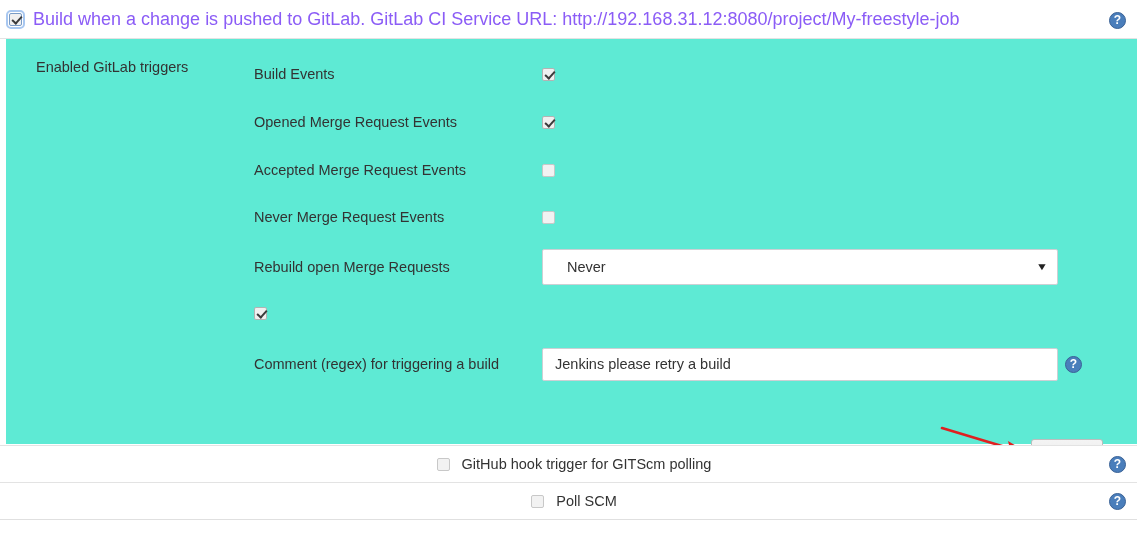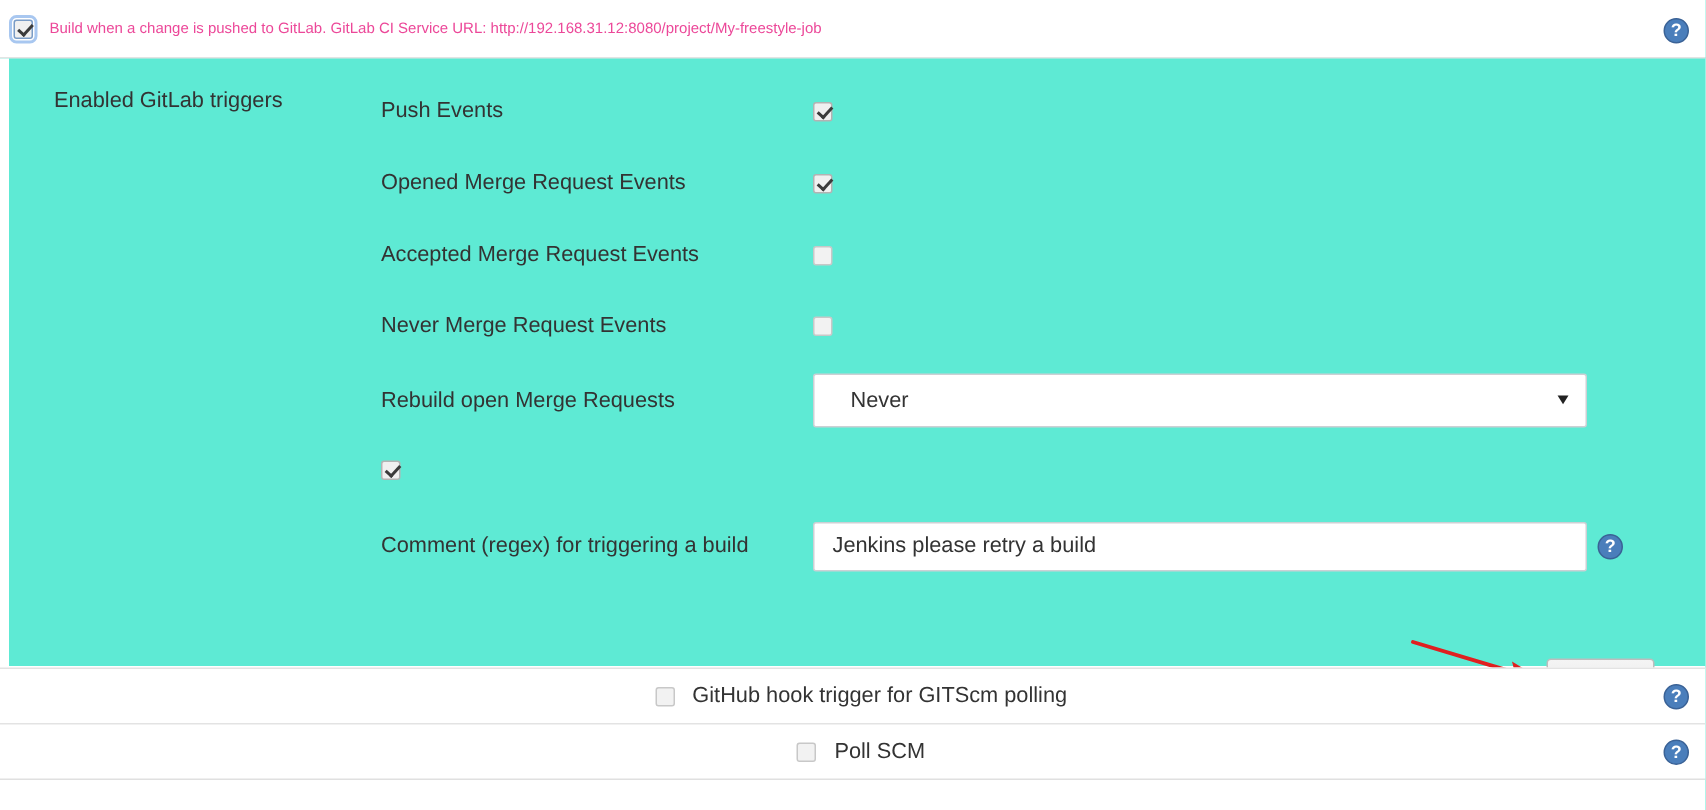--- a/index.html
+++ b/index.html
@@ -27,22 +27,22 @@
     display: flex;
     align-items: center;
   }
   .top-row .cb-wrap {
     margin-left: 9px;
     margin-right: 11px;
     display: flex;
     align-items: center;
   }
   .top-label {
-    font-size: 10px;
-    color: #ec4899;
+    font-size: 18px;
+    color: #8b5cf6;
     white-space: nowrap;
   }
 
   
   .cb {
     width: 13px;
     height: 13px;
     box-sizing: border-box;
     border: 1px solid #b3b3b3;
     background: #f0f0f0;
@@ -247,21 +247,21 @@
   <span class="top-label">Build when a change is pushed to GitLab. GitLab CI Service URL: http://192.168.31.12:8080/project/My-freestyle-job</span>
   <span class="help-icon help-right" style="top:12px;">?</span>
 </div>
 
 <div class="panel">
   <div class="panel-left-strip"></div>
 
   <div class="section-label">Enabled GitLab triggers</div>
 
   <div class="row" style="top:23px;">
-    <span class="row-label">Push Events</span>
+    <span class="row-label">Build Events</span>
     <span class="row-field">
       <span class="cb checked"></span>
     </span>
   </div>
 
   <div class="row" style="top:71px;">
     <span class="row-label">Opened Merge Request Events</span>
     <span class="row-field">
       <span class="cb checked"></span>
     </span>

